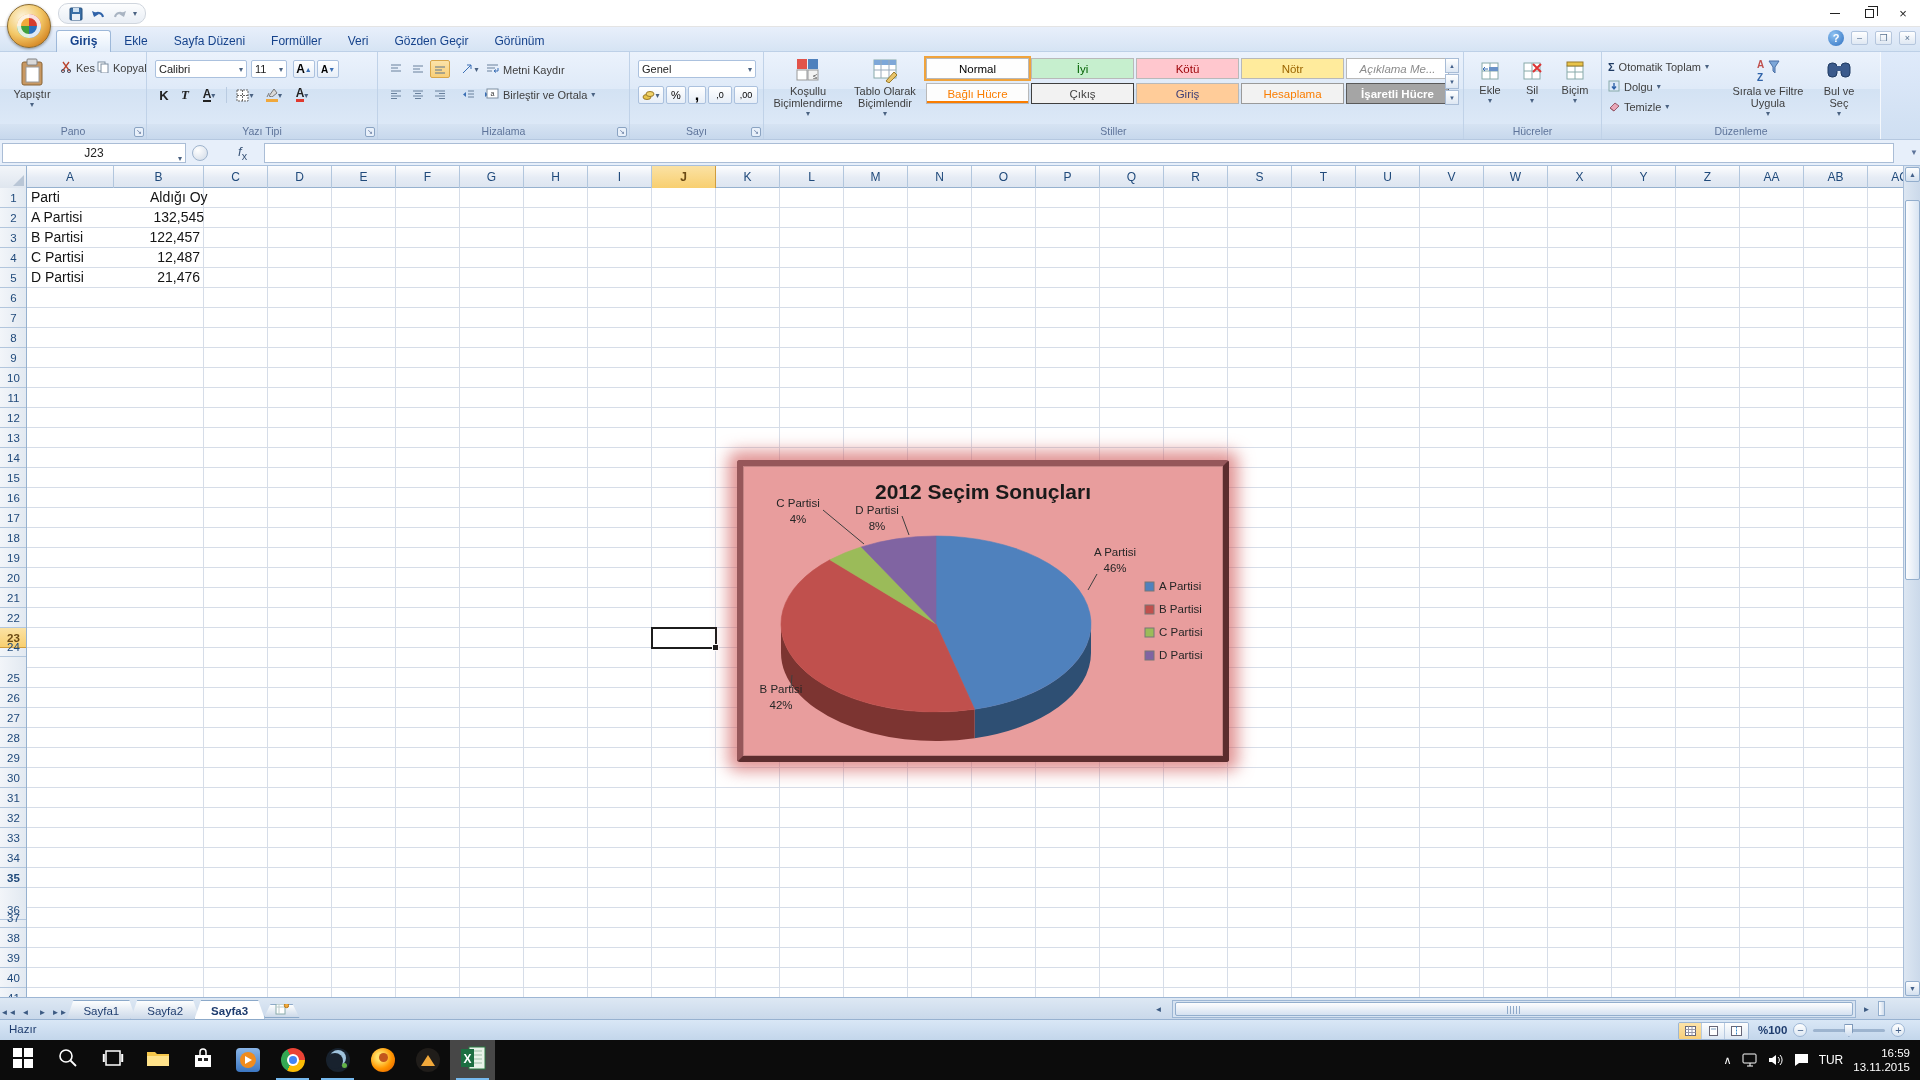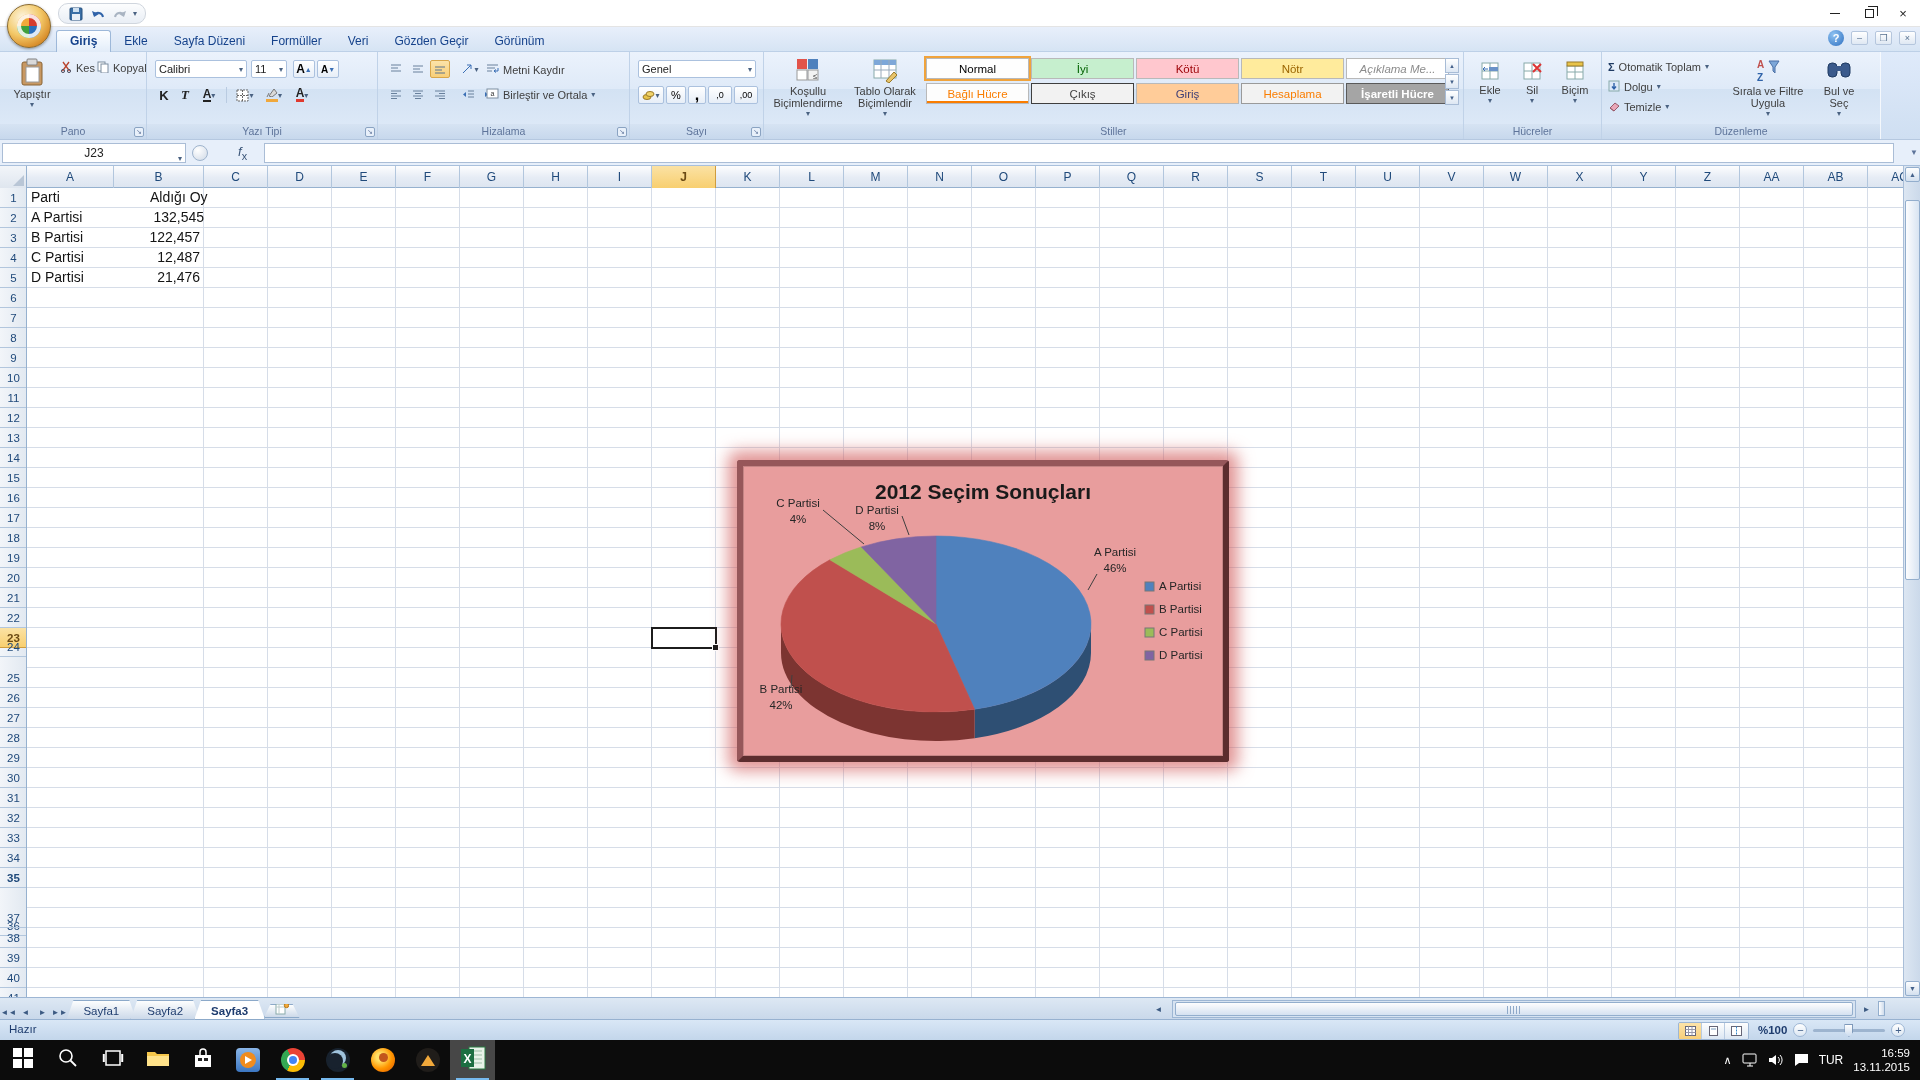--- a/index.html
+++ b/index.html
@@ -556,21 +556,21 @@
       <div class="rowhdr" style="top: 500px;">26</div>
       <div class="rowhdr" style="top: 520px;">27</div>
       <div class="rowhdr" style="top: 540px;">28</div>
       <div class="rowhdr" style="top: 560px;">29</div>
       <div class="rowhdr" style="top: 580px;">30</div>
       <div class="rowhdr" style="top: 600px;">31</div>
       <div class="rowhdr" style="top: 620px;">32</div>
       <div class="rowhdr" style="top: 640px;">33</div>
       <div class="rowhdr" style="top: 660px;">34</div>
       <div class="rowhdr" style="top: 680px; font-weight: bold;">35</div>
-      <div class="rowhdr" style="top: 728px;">36</div>
+      <div class="rowhdr" style="top: 712px;">36</div>
       <div class="rowhdr" style="top: 720px;">37</div>
       <div class="rowhdr" style="top: 740px;">38</div>
       <div class="rowhdr" style="top: 760px;">39</div>
       <div class="rowhdr" style="top: 780px;">40</div>
       <div class="rowhdr" style="top: 800px;">41</div>
     </div>
   <div id="cells" class="abs">
       <div class="vline" style="left: 176px;"></div>
       <div class="vline" style="left: 240px;"></div>
       <div class="vline" style="left: 304px;"></div>

